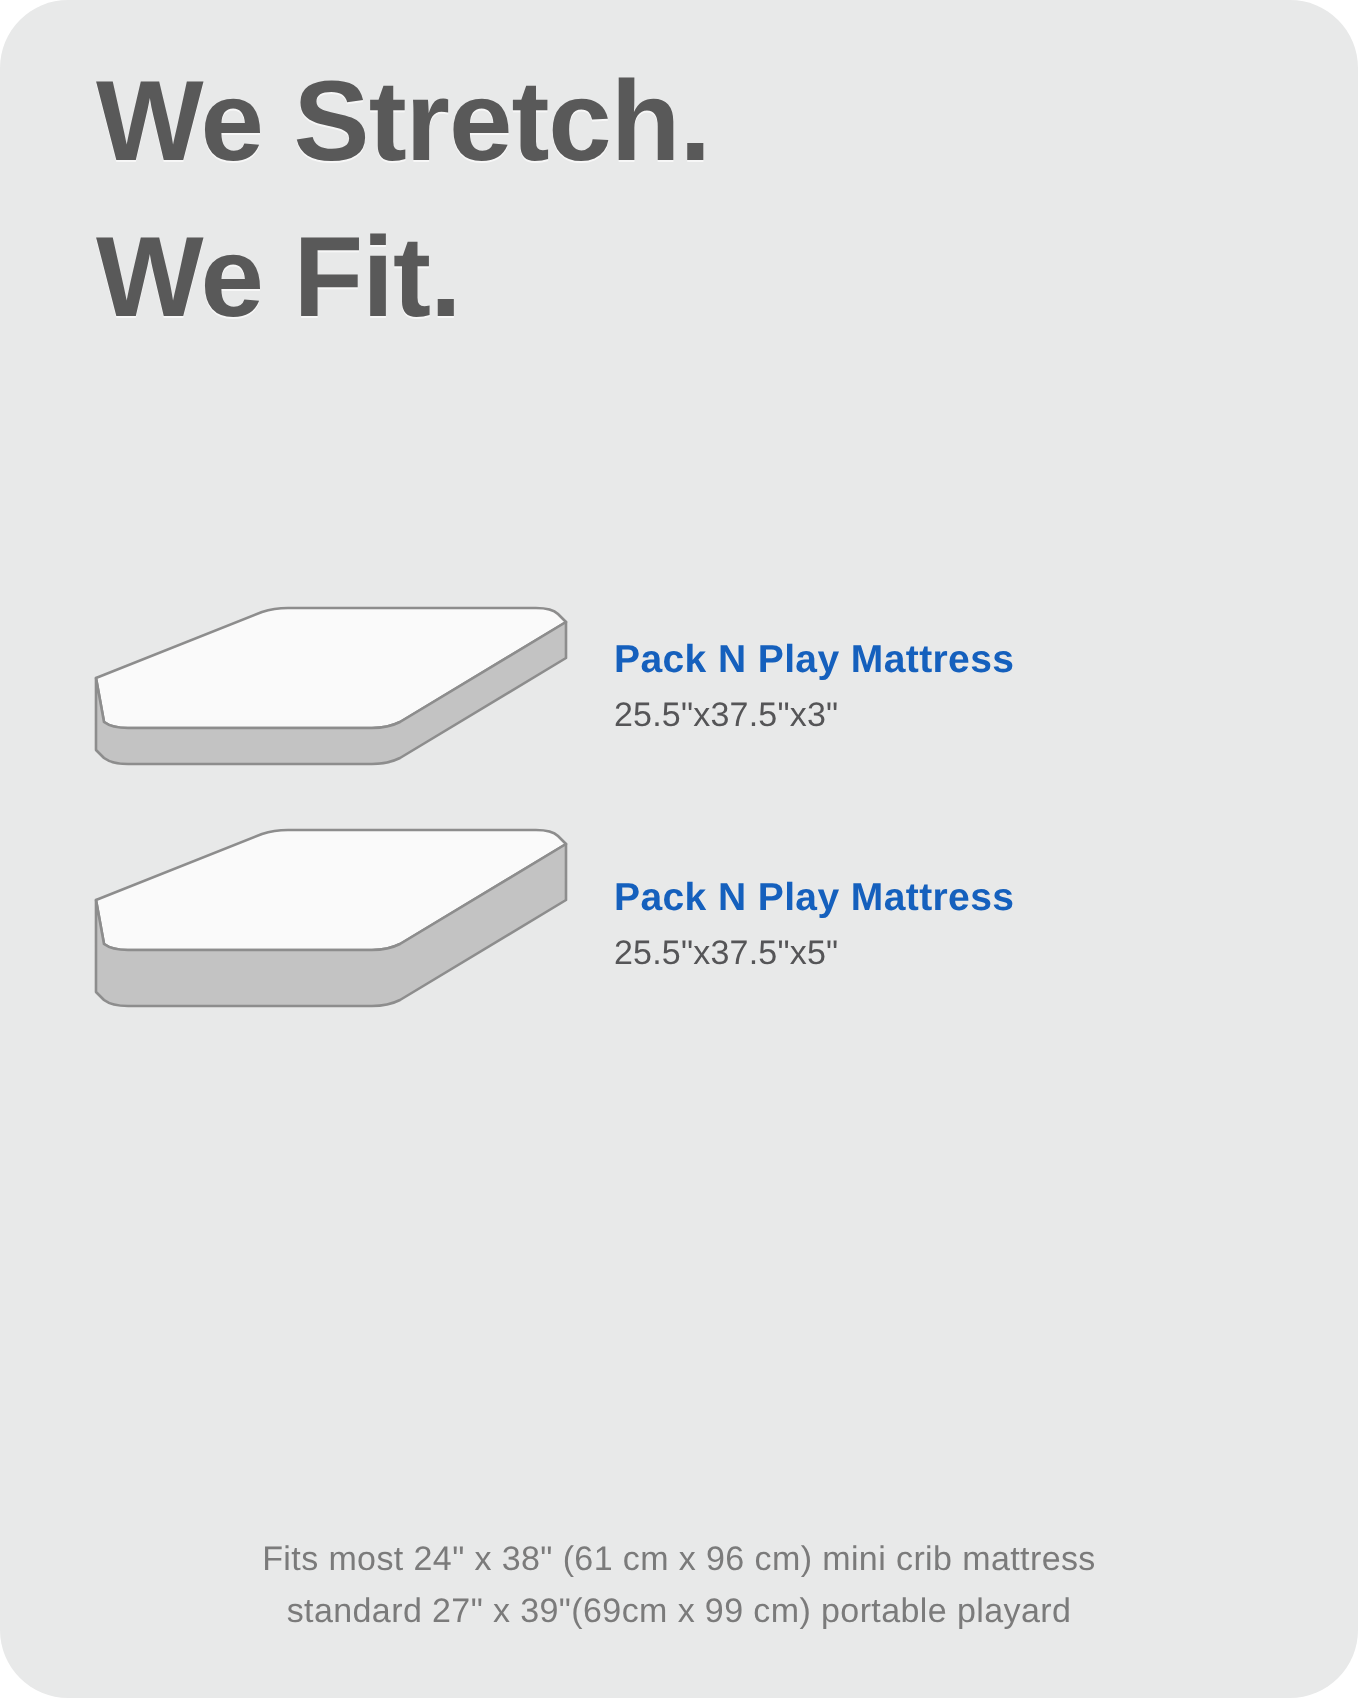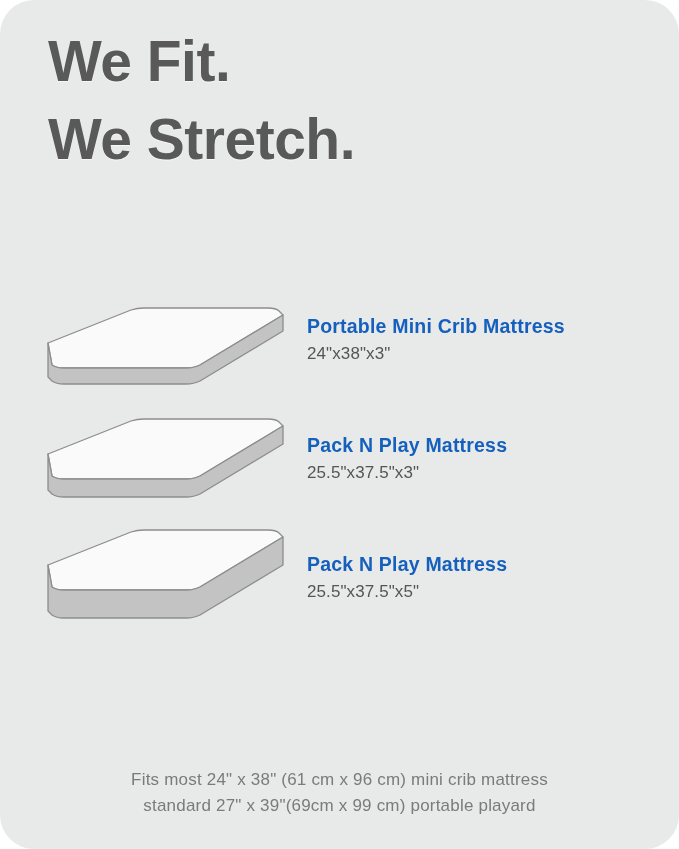--- a/index.html
+++ b/index.html
@@ -91,41 +91,27 @@
     letter-spacing:0.2px;
     white-space:nowrap;
   }
 </style>
 </head>
 <body>
 
 <div id="card">
 
   <div id="headline">
+    <div class="hline">We Stretch.</div>
     <div class="hline">We Fit.</div>
-    <div class="hline">We Stretch.</div>
   </div>
 
   <div id="rows">
 
 
-    <div class="row r1">
-      <div class="art">
-        <svg width="260" height="115" viewBox="0 0 260 115" xmlns="http://www.w3.org/2000/svg">
-          <g stroke="#8d8d8d" stroke-width="1.3" stroke-linejoin="round">
-            <path d="M12,48 L95,15 Q101,13 108,13 L232,13 Q240,13 243,16 L247,20 L164,70 Q158,73 150,73 L28,73 Q20,73 16,70 Z" fill="#fafafa"></path>
-            <path d="M247,20 L247,36 L164,86 Q158,89 150,89 L28,89 Q20,89 16,86 L12,82 L12,48 L16,70 Q20,73 28,73 L150,73 Q158,73 164,70 Z" fill="#c3c3c3"></path>
-          </g>
-        </svg>
-      </div>
-      <div class="info">
-        <div class="ptitle">Portable Mini Crib Mattress</div>
-        <div class="pdims">24"x38"x3"</div>
-      </div>
-    </div>
 
     <div class="row r2">
       <div class="art">
         <svg width="260" height="115" viewBox="0 0 260 115" xmlns="http://www.w3.org/2000/svg">
           <g stroke="#8d8d8d" stroke-width="1.3" stroke-linejoin="round">
             <path d="M12,44 L95,11 Q101,9 108,9 L232,9 Q240,9 243,12 L247,16 L164,66 Q158,69 150,69 L28,69 Q20,69 16,66 Z" fill="#fafafa"></path>
             <path d="M247,16 L247,34 L164,84 Q158,87 150,87 L28,87 Q20,87 16,84 L12,80 L12,44 L16,66 Q20,69 28,69 L150,69 Q158,69 164,66 Z" fill="#c3c3c3"></path>
           </g>
         </svg>
       </div>

